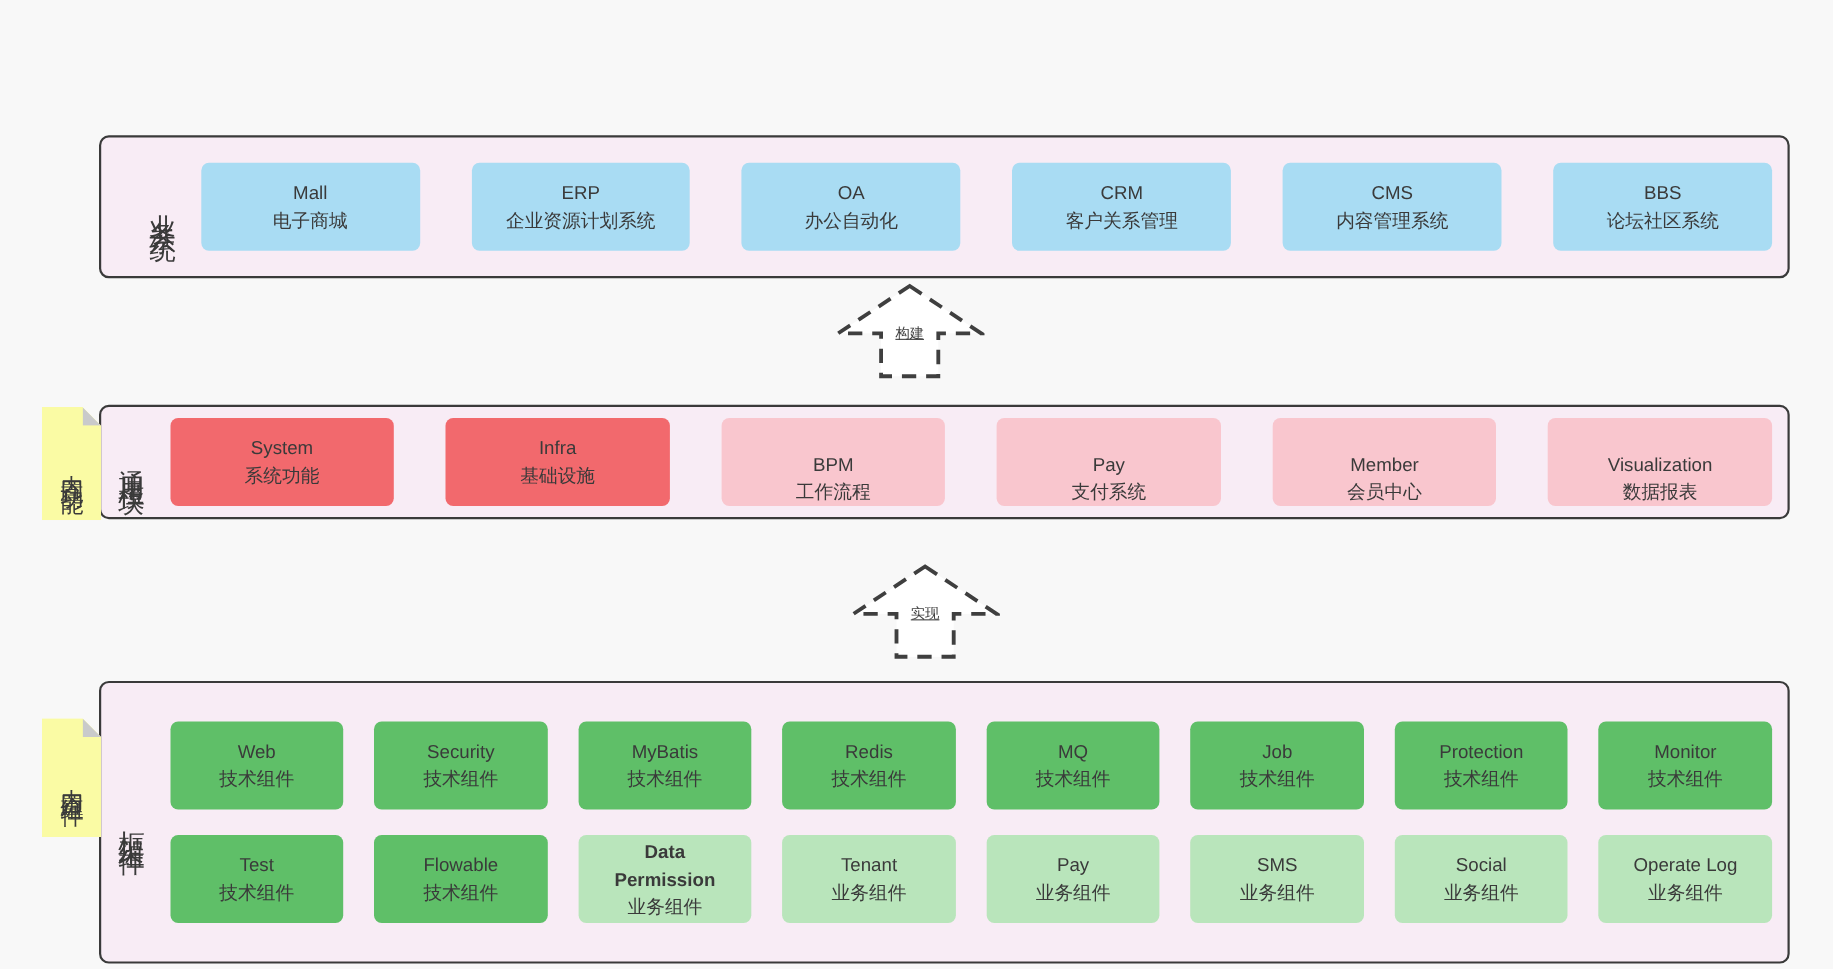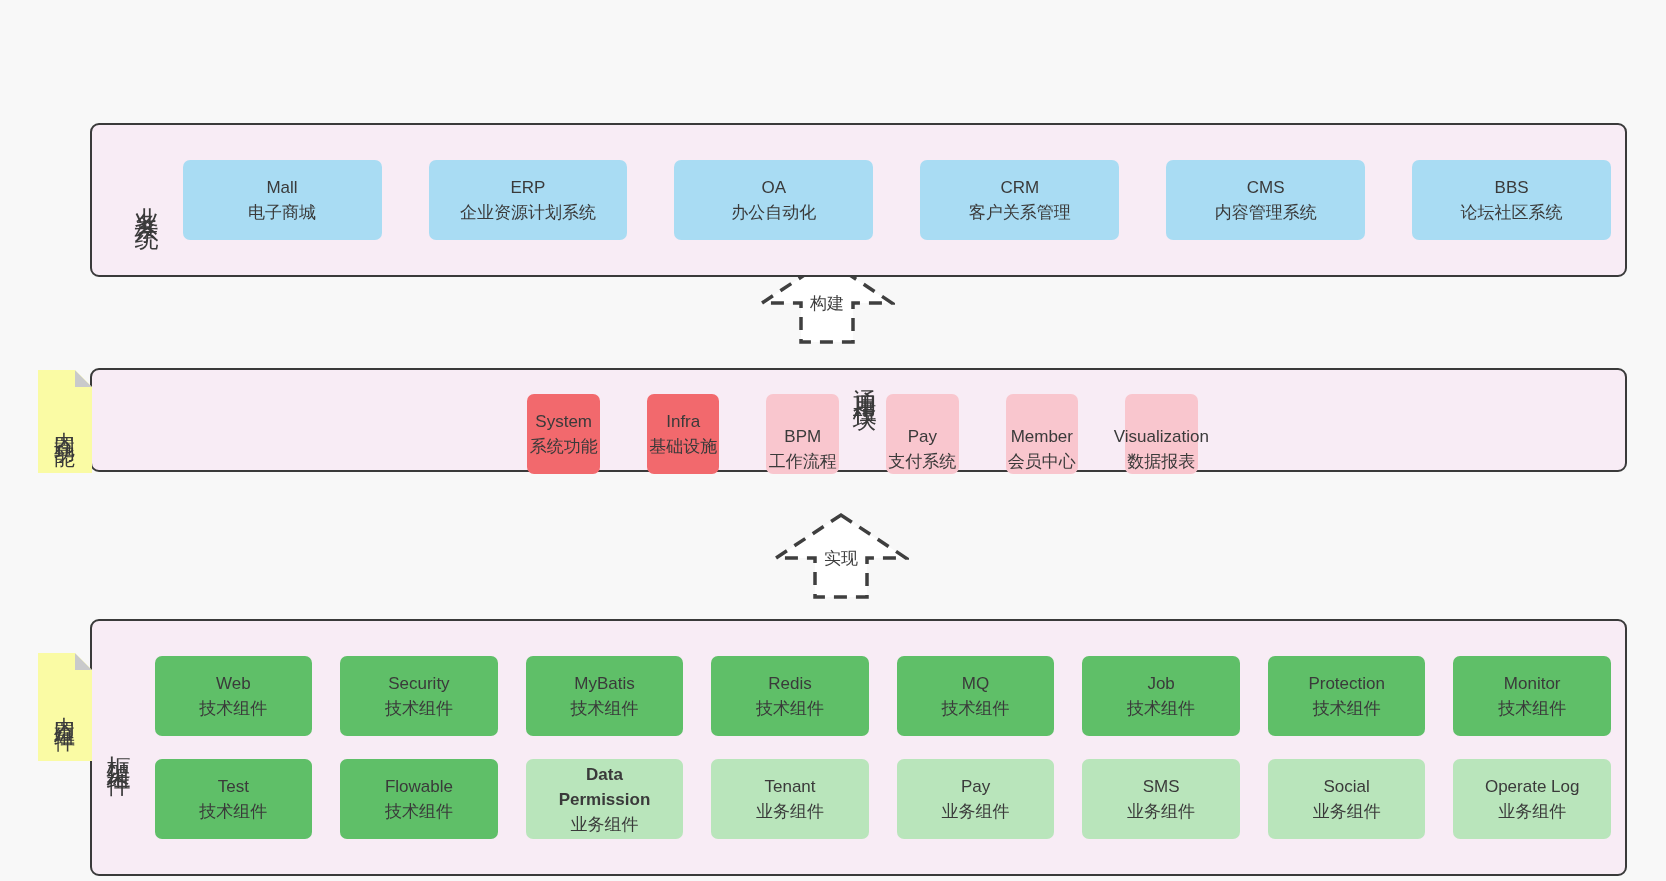--- a/index.html
+++ b/index.html
@@ -13,22 +13,22 @@
   }
   .band {
     position:absolute; left:90px; width:1537px;
     background:var(--band-bg,#f8ecf5);
     border:2px solid var(--band-border,#3a3a3a);
     border-radius:9px;
     box-sizing:border-box;
     display:flex; align-items:center;
     z-index:1;
   }
-  .band-top    { top:123px; height:154px;padding-left:28px; }
-  .band-mid    { top:368px; height:104px;flex-direction:column; }
+  .band-top    { top:123px; height:130px;padding-left:28px; }
+  .band-mid    { top:368px; height:104px; }
   .band-bottom { top:619px; height:257px; }
 
   .band-label {
     flex:0 0 auto;
     margin-left:13px;
     writing-mode:vertical-rl;
     text-orientation:upright;
     font-size:24px;
     letter-spacing:6px;
     line-height:1.15;
@@ -88,23 +88,24 @@
 
   .arrow { position:absolute; width:136px; height:88px; z-index:0; }
   .arrow-1 { left:759px; top:257px; }
   .arrow-2 { left:773px; top:512px; }
   .arrow svg { display:block; width:100%; height:100%; }
   .arrow-label {
     position:absolute; left:50%; top:46px;
     transform:translate(-50%,-50%);
     background:#ffffff;
     padding:0 3px;
-    font-size:17px;
+    font-size:13px;
     color:var(--arrow-stroke,#3f3f3f);
     white-space:nowrap;
+    text-decoration:underline;
   }
 </style>
 </head>
 <body>
 
 <div class="canvas">
 
   <section class="band band-top">
     <div class="band-label">业务系统</div>
     <div class="band-content">

